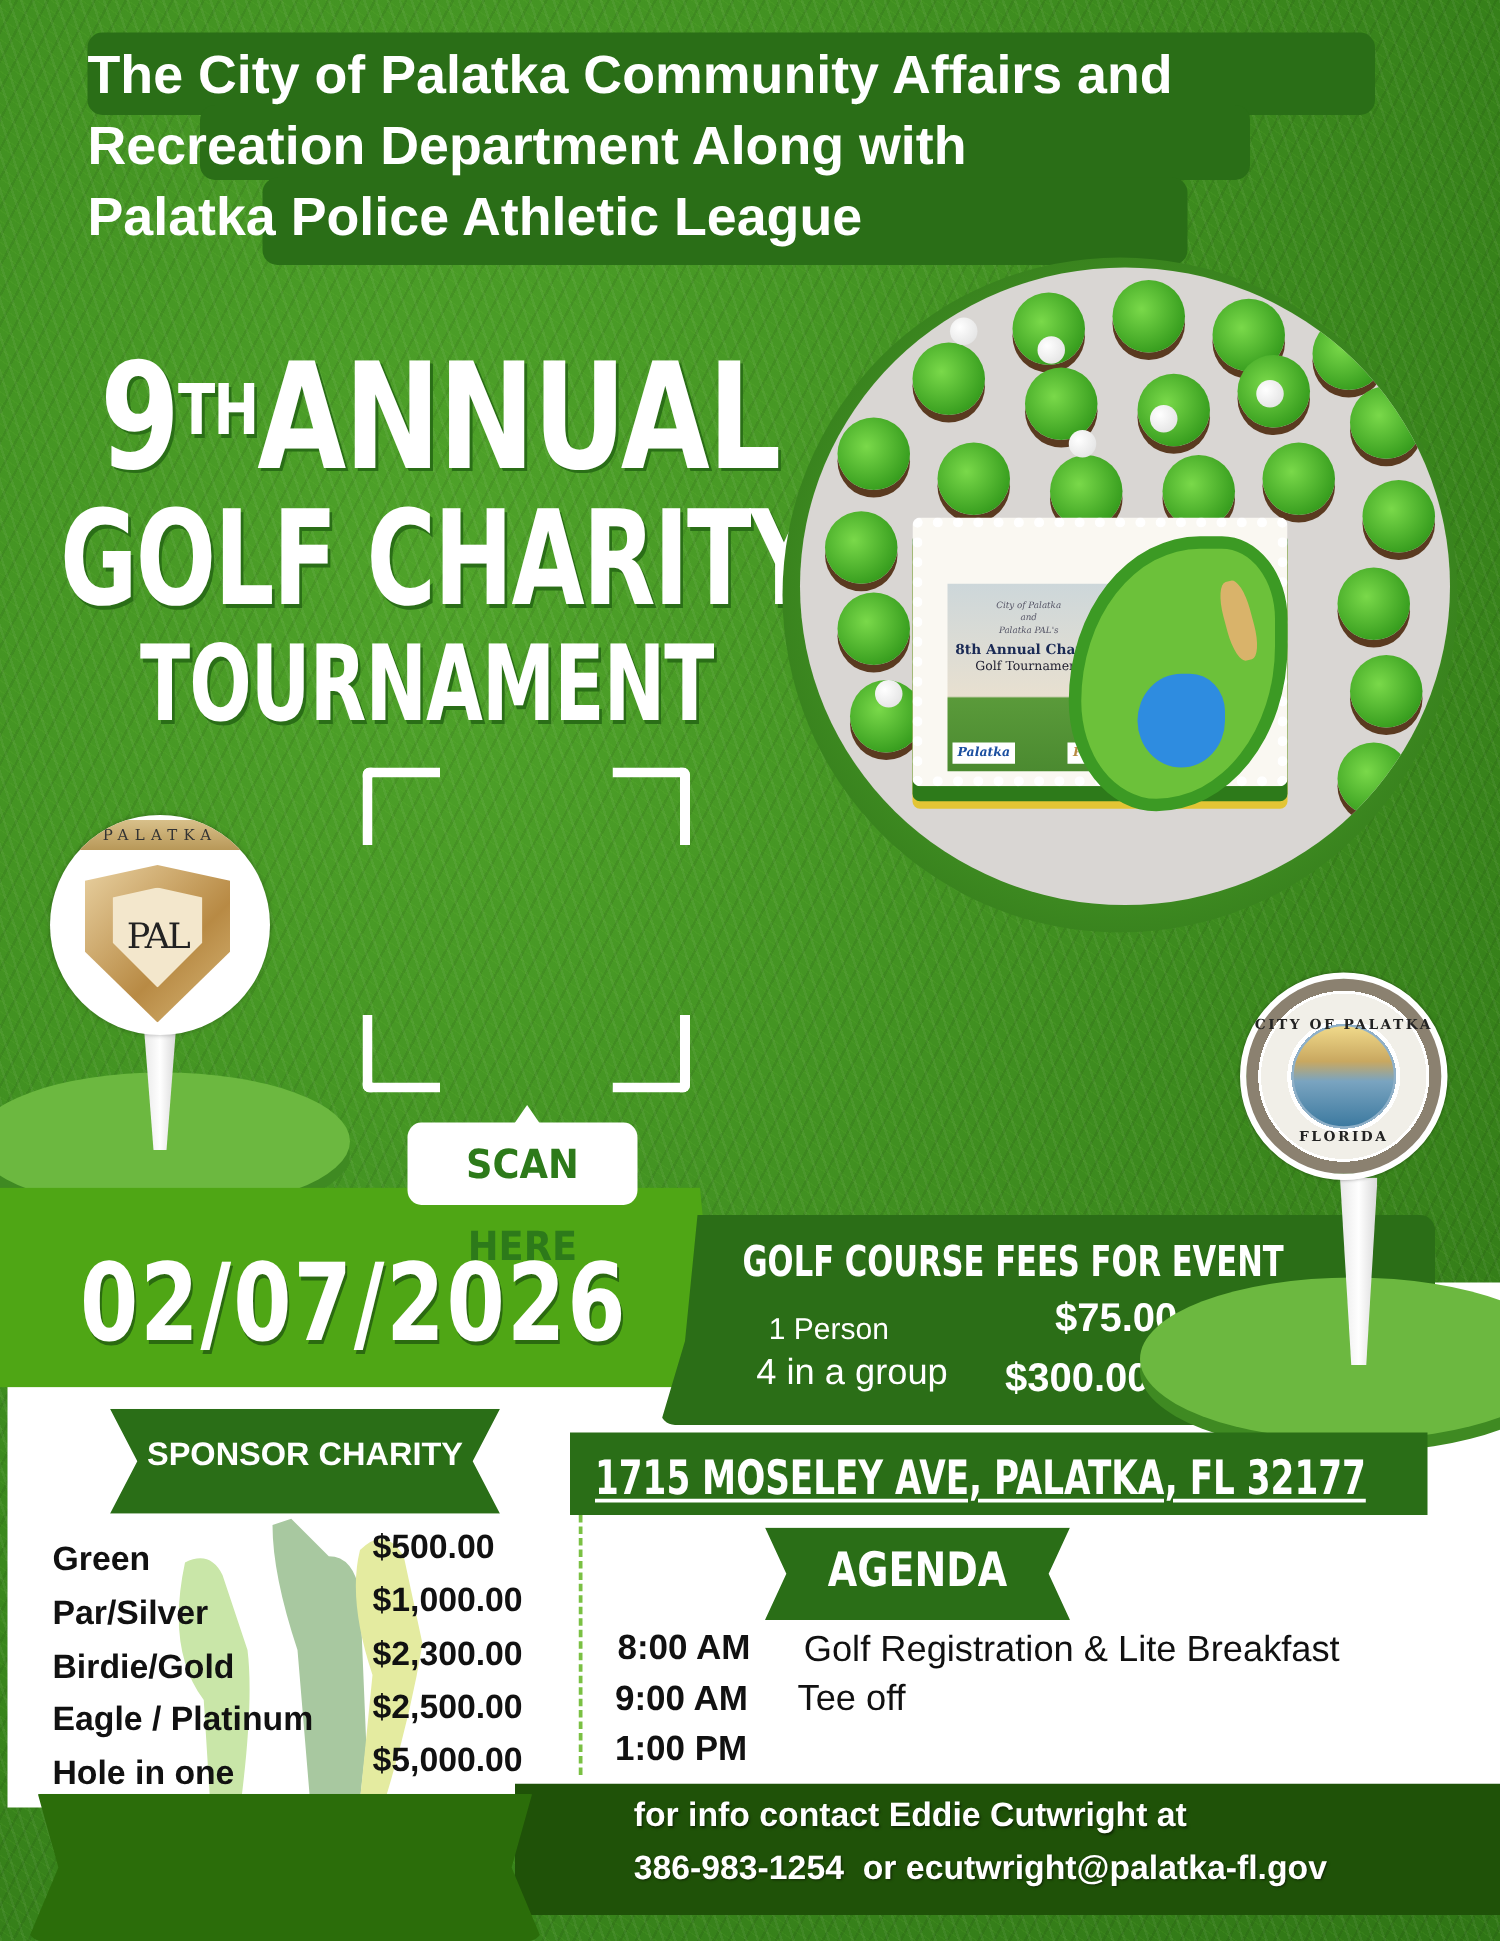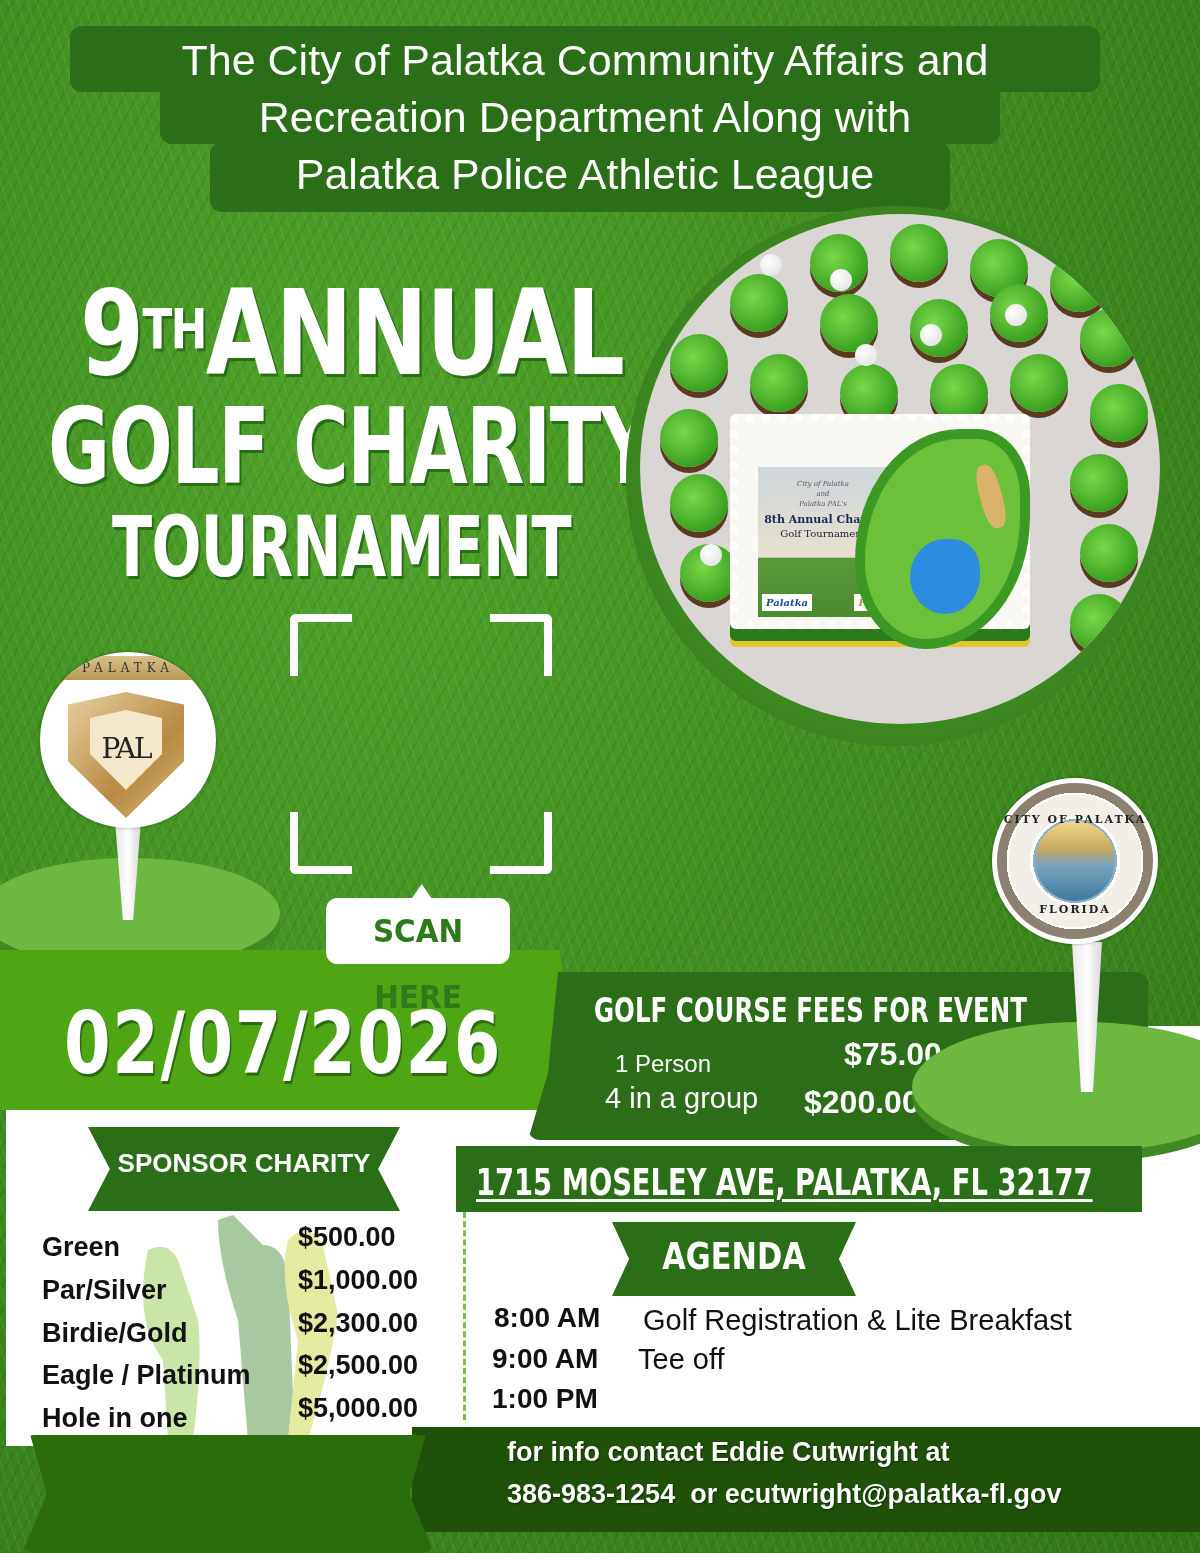--- a/index.html
+++ b/index.html
@@ -12,21 +12,21 @@
       radial-gradient(ellipse at 30% 30%, #4fa32a 0%, #3c8a1e 55%, #2f7515 100%);
   }
   .abs { position: absolute; }
 
   
   .hdr { left: 70px; top: 26px; width: 1030px; }
   .hdr-box { background: #2a6e17; border-radius: 12px; color: #fff; font-weight: bold; text-align: center; line-height: 58px; font-size: 44px; letter-spacing: -0.5px; }
   .hdr-l1 { position:absolute; left:0; top:0; width:1030px; height:66px; }
   .hdr-l2 { position:absolute; left:90px; top:58px; width:840px; height:60px; }
   .hdr-l3 { position:absolute; left:140px; top:116px; width:740px; height:96px; }
-  .hdr-text { position:absolute; left:0; top:6px; width:1030px; color:#fff; font-weight:normal; font-size:43px; text-align:center; line-height:57px; }
+  .hdr-text { position:absolute; left:0; top:6px; width:1030px; color:#fff; font-weight:bold; font-size:43px; text-align:left; line-height:57px; }
   .invites { left: 248px; top: 208px; color: #fff; font-weight: bold; font-size: 40px; text-shadow: 0 2px 3px rgba(0,0,0,0.3); }
 
   
   .title { color: #fff; font-family: "DejaVu Sans", sans-serif; font-weight: bold; text-shadow: 3px 3px 0 #2a6e17; }
   .t1 { left: 80px; top: 278px; font-size: 118px; line-height: 110px; letter-spacing: -2px; transform: scaleX(0.78); transform-origin: left top; }
   .t1 sup { font-size: 56px; vertical-align: top; position: relative; top: -4px; }
   .t2 { left: 48px; top: 395px; font-size: 105px; line-height: 105px; letter-spacing: -2px; transform: scaleX(0.72); transform-origin: left top; white-space: nowrap; }
   .t3 { left: 112px; top: 505px; font-size: 84px; line-height: 84px; letter-spacing: -1px; transform: scaleX(0.7); transform-origin: left top; white-space: nowrap; }
 
   
@@ -189,21 +189,21 @@
 
   <div class="abs date-band"></div>
   <div class="abs scan-btn">SCAN HERE</div>
   <div class="abs date-text">02/07/2026</div>
 
   <div class="abs fees"></div>
   <div class="abs fees-title">GOLF COURSE FEES FOR EVENT</div>
   <div class="abs fee-label" style="left:615px;top:1050px;text-align:center;">1 Person</div>
   <div class="abs fee-val" style="left:844px;top:1036px;">$75.00</div>
   <div class="abs fee-label" style="left:605px;top:1082px;font-size:29px;">4 in a group</div>
-  <div class="abs fee-val" style="left:804px;top:1084px;">$200.00</div>
+  <div class="abs fee-val" style="left:804px;top:1084px;">$300.00</div>
 
   <div class="abs green-disc" style="left:912px;top:1022px;width:340px;height:130px;"></div>
   <div class="abs tee-stem" style="left:1072px;top:942px;height:150px;width:30px;"></div>
   <div class="abs seal">
     <div class="seal-inner"></div>
     <div class="seal-t1">CITY OF PALATKA</div>
     <div class="seal-t2">FLORIDA</div>
   </div>
 
   <div class="abs ribbon sp-ribbon"></div>

